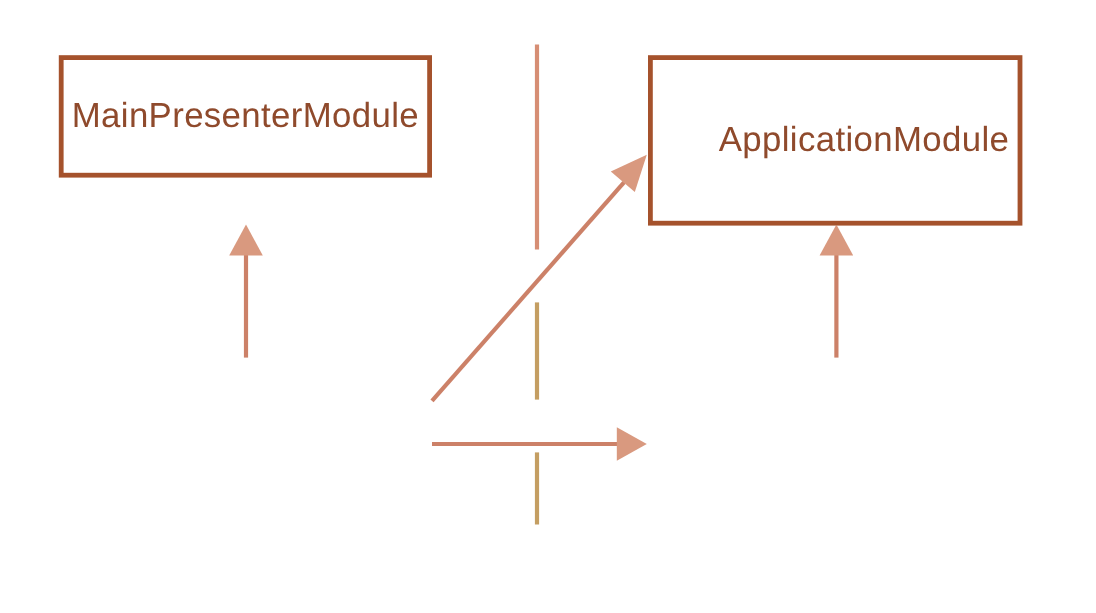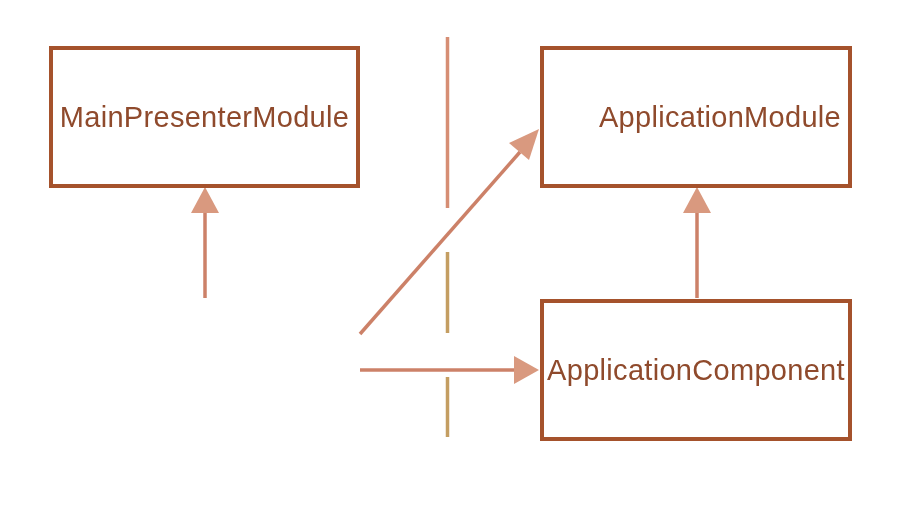--- a/index.html
+++ b/index.html
@@ -51,21 +51,21 @@
     text-align: center;
   }
   .node-label {
     color: var(--color-text, #8F4A2C);
     font-size: 29px;
     font-weight: 300;
     line-height: 38px;
     letter-spacing: 0.3px;
     white-space: nowrap;
   }
-  .node-tl { left: 49px;  top: 46px;  width: 311px; height: 142px; }
+  .node-tl { left: 49px;  top: 46px;  width: 311px; height: 102px; }
   .node-tr { left: 540px; top: 46px;  width: 312px; height: 142px; padding-left: 48px; }
   .node-bl { left: 49px;  top: 299px; width: 311px; height: 142px; }
   .node-br { left: 540px; top: 299px; width: 312px; height: 142px; }
 </style>
 </head>
 <body>
 
 <div class="canvas">
 
   <svg class="edges-layer" viewBox="0 0 913 511" xmlns="http://www.w3.org/2000/svg">
@@ -89,17 +89,14 @@
 
   <div class="node node-tl">
     <div class="node-label">MainPresenterModule</div>
   </div>
 
   <div class="node node-tr">
     <div class="node-label">ApplicationModule</div>
   </div>
 
 
-  <div class="node node-br">
-    <div class="node-label">ApplicationComponent</div>
-  </div>
 
 </div>
 
 </body></html>

